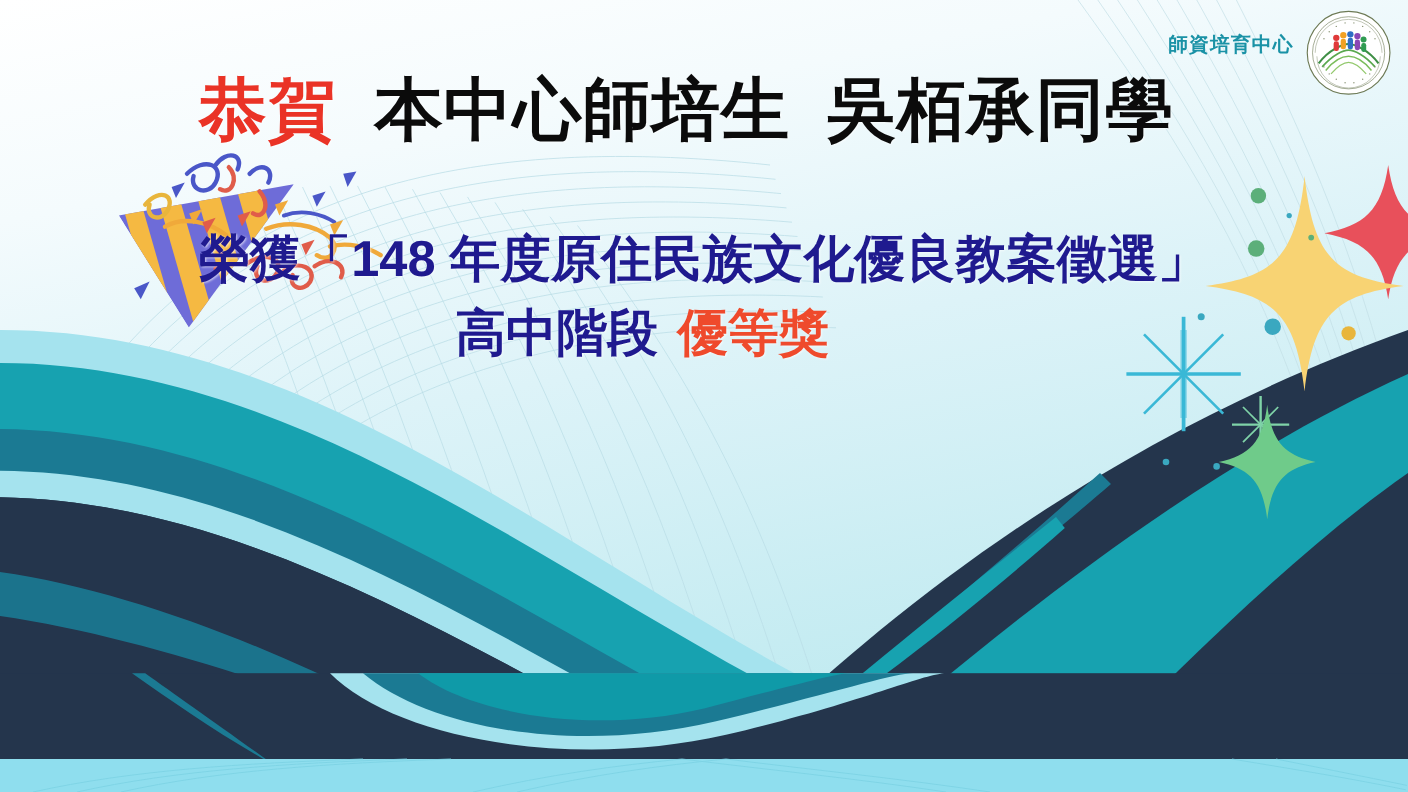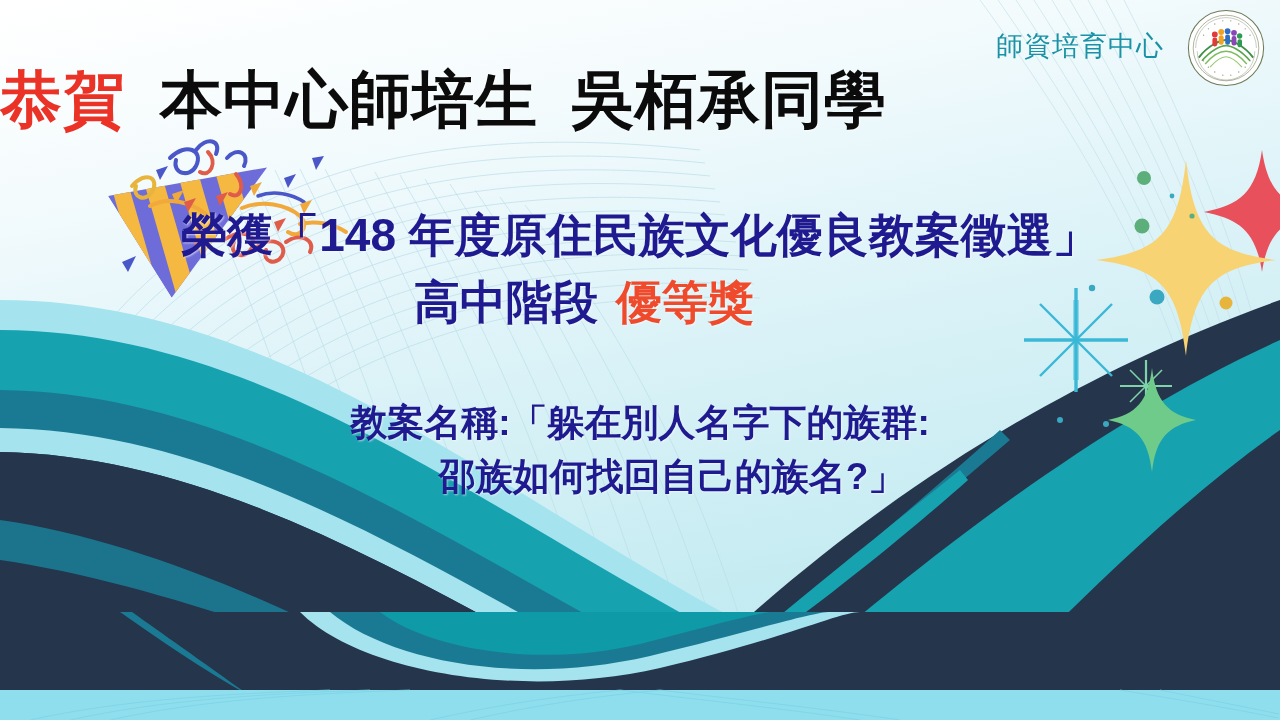--- a/index.html
+++ b/index.html
@@ -15,21 +15,21 @@
     overflow:hidden;
     background:linear-gradient(160deg,#fdfeff 0%,#f3fbfd 22%,#e4f6f9 48%,#cdeef4 70%,#bfeaf0 100%);
   }
   .layer { position:absolute; inset:0; }
   svg.layer { width:1280px; height:720px; display:block; }
 
   
   .txt { position:absolute; z-index:40; white-space:nowrap; }
 
   #headline {
-    top:58px; left:0; width:1248px; 
+    top:58px; left:0; width:1248px; text-align:center;
     font-size:62px; font-weight:bold; letter-spacing:1px;
     text-shadow:1px 1px 2px rgba(255,255,255,.65);
   }
   #headline .hl-red { color:#ea3326; margin-right:34px; }
   #headline .hl-black { color:#0b0b0b; }
   #headline .gap { display:inline-block; width:34px; }
 
   #award-line1 {
     top:205px; left:0; width:1280px; text-align:center;
     font-size:46px; font-weight:bold; color:#1f1a8f;
@@ -46,22 +46,22 @@
     top:396px; left:0; width:1280px; text-align:center; z-index:40;
   }
   #plan-wrap div {
     font-size:37px; font-weight:bold; color:#1f1a8f; line-height:54px;
     text-shadow:1px 1px 2px rgba(255,255,255,.55);
   }
   #plan-line2 { padding-left:64px; }
 
   
   #brand {
-    position:absolute; top:28px; right:116px; z-index:45;
-    font-size:27px; font-weight:normal; color:#1a92a6;
+    position:absolute; top:28px; right:104px; z-index:45;
+    font-size:18px; font-weight:bold; color:#1a92a6;
     letter-spacing:1px;
   }
   #logo {
     position:absolute; top:8px; right:14px; z-index:45;
     width:80px; height:80px;
   }
 </style>
 </head>
 <body>
 
@@ -316,18 +316,14 @@
   <div class="txt" id="headline">
     <span class="hl-red">恭賀</span><span class="hl-black">本中心師培生</span><span class="gap"></span><span class="hl-black">吳栢承同學</span>
   </div>
 
   <div class="txt" id="award-line1">榮獲「148 年度原住民族文化優良教案徵選」</div>
 
   <div class="txt" id="award-line2">
     <span>高中階段</span><span class="prize">優等獎</span>
   </div>
 
-  <div class="txt" id="plan-wrap">
-    <div id="plan-line1">教案名稱:「躲在別人名字下的族群:</div>
-    <div id="plan-line2">邵族如何找回自己的族名?」</div>
-  </div>
 
 </div>
 
 </body></html>

